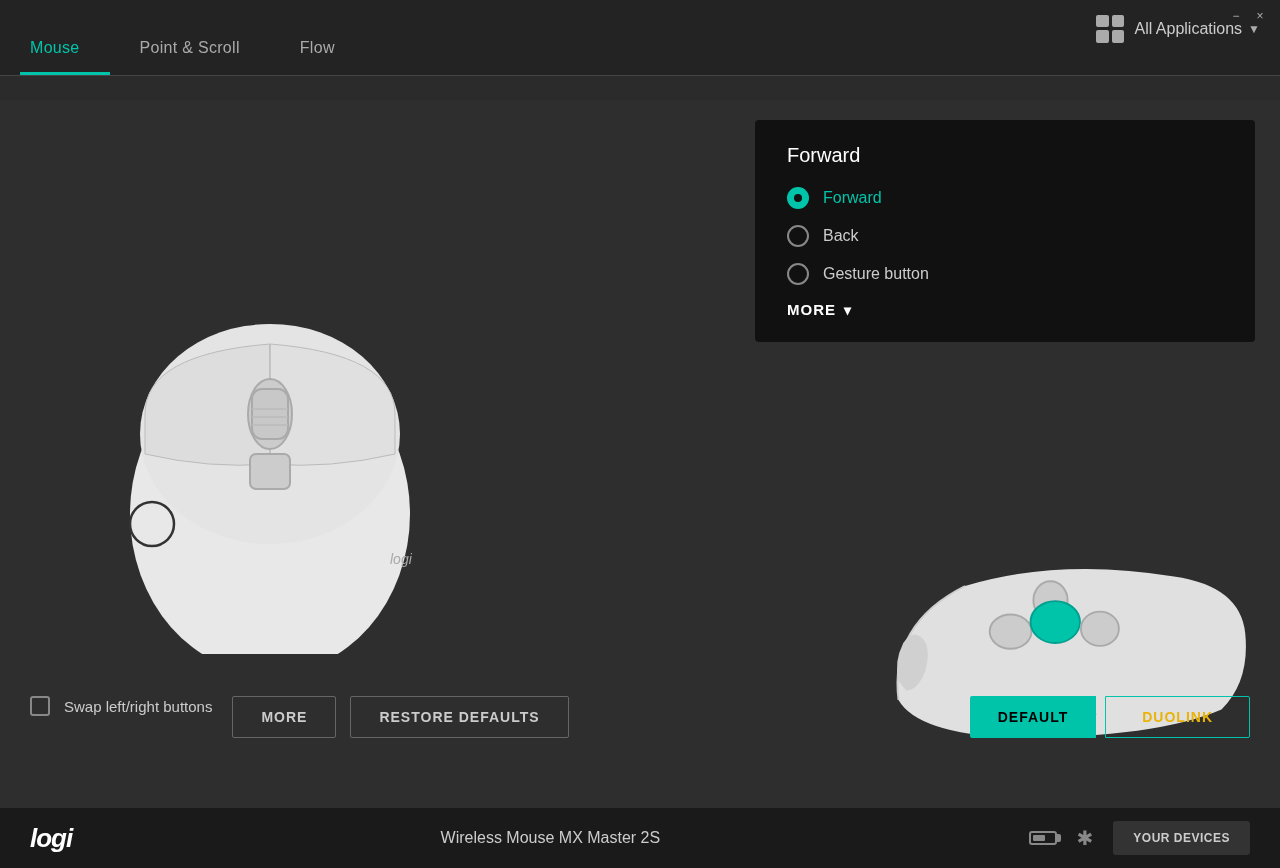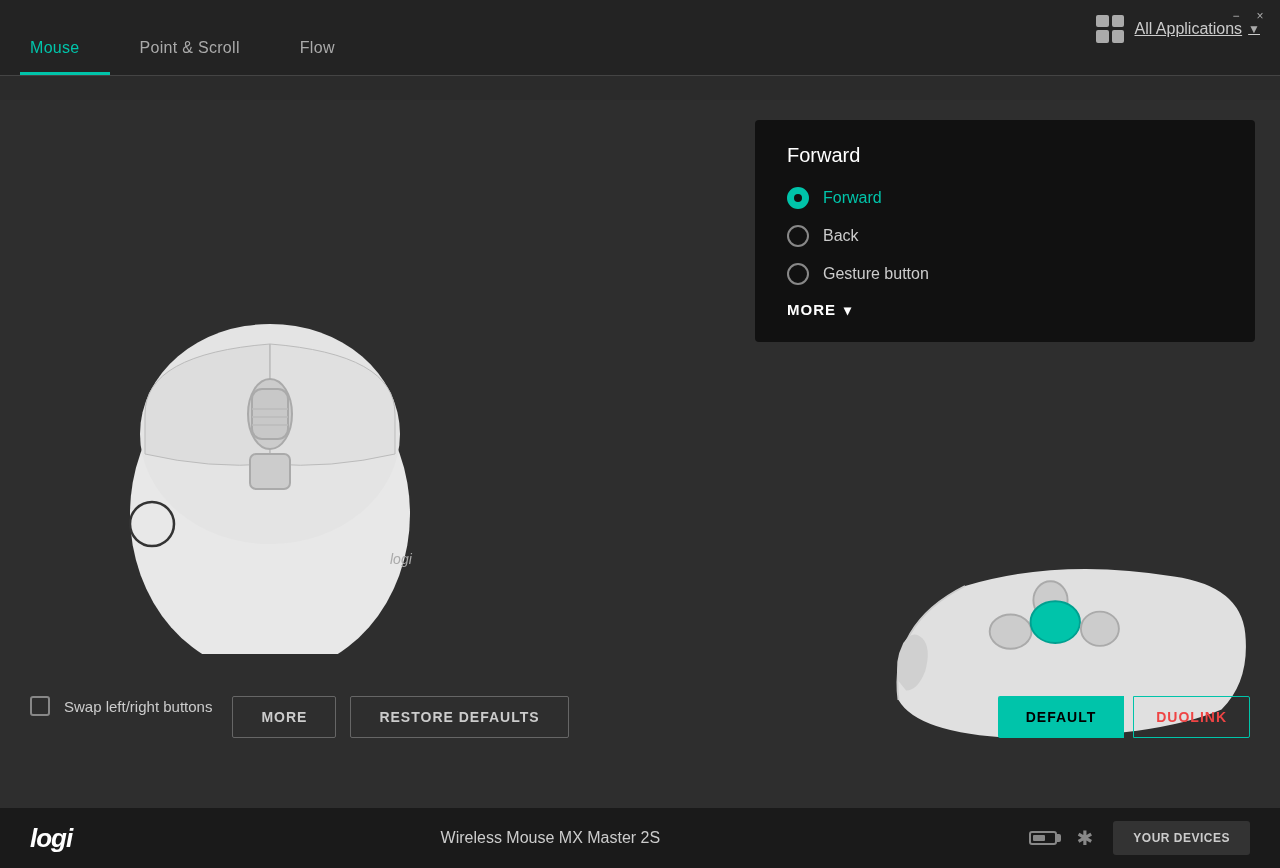--- a/index.html
+++ b/index.html
@@ -89,21 +89,20 @@
       background: #aaa;
       border-radius: 2px;
     }
     .all-apps {
       font-size: 16px;
       color: #ccc;
       cursor: pointer;
       display: flex;
       align-items: center;
       gap: 6px;
-      text-decoration: underline;
     }
     .all-apps .chevron {
       font-size: 12px;
       color: #aaa;
     }
 
     
     .main {
       position: absolute;
       top: 100px; left: 0; right: 0;
@@ -245,24 +244,24 @@
       background: #00c4aa;
       color: #000;
       font-size: 14px;
       font-weight: 700;
       letter-spacing: 1px;
       border: none;
       cursor: pointer;
       border-radius: 2px 0 0 2px;
     }
     .btn-duolink {
-      padding: 12px 22px;
+      padding: 12px 36px;
       background: transparent;
       border: 1px solid #00c4aa;
-      color: #ef4444;
+      color: #eab308;
       font-size: 14px;
       font-weight: 700;
       letter-spacing: 1px;
       cursor: pointer;
       border-radius: 0 2px 2px 0;
     }
 
     
     .footer {
       position: absolute;

